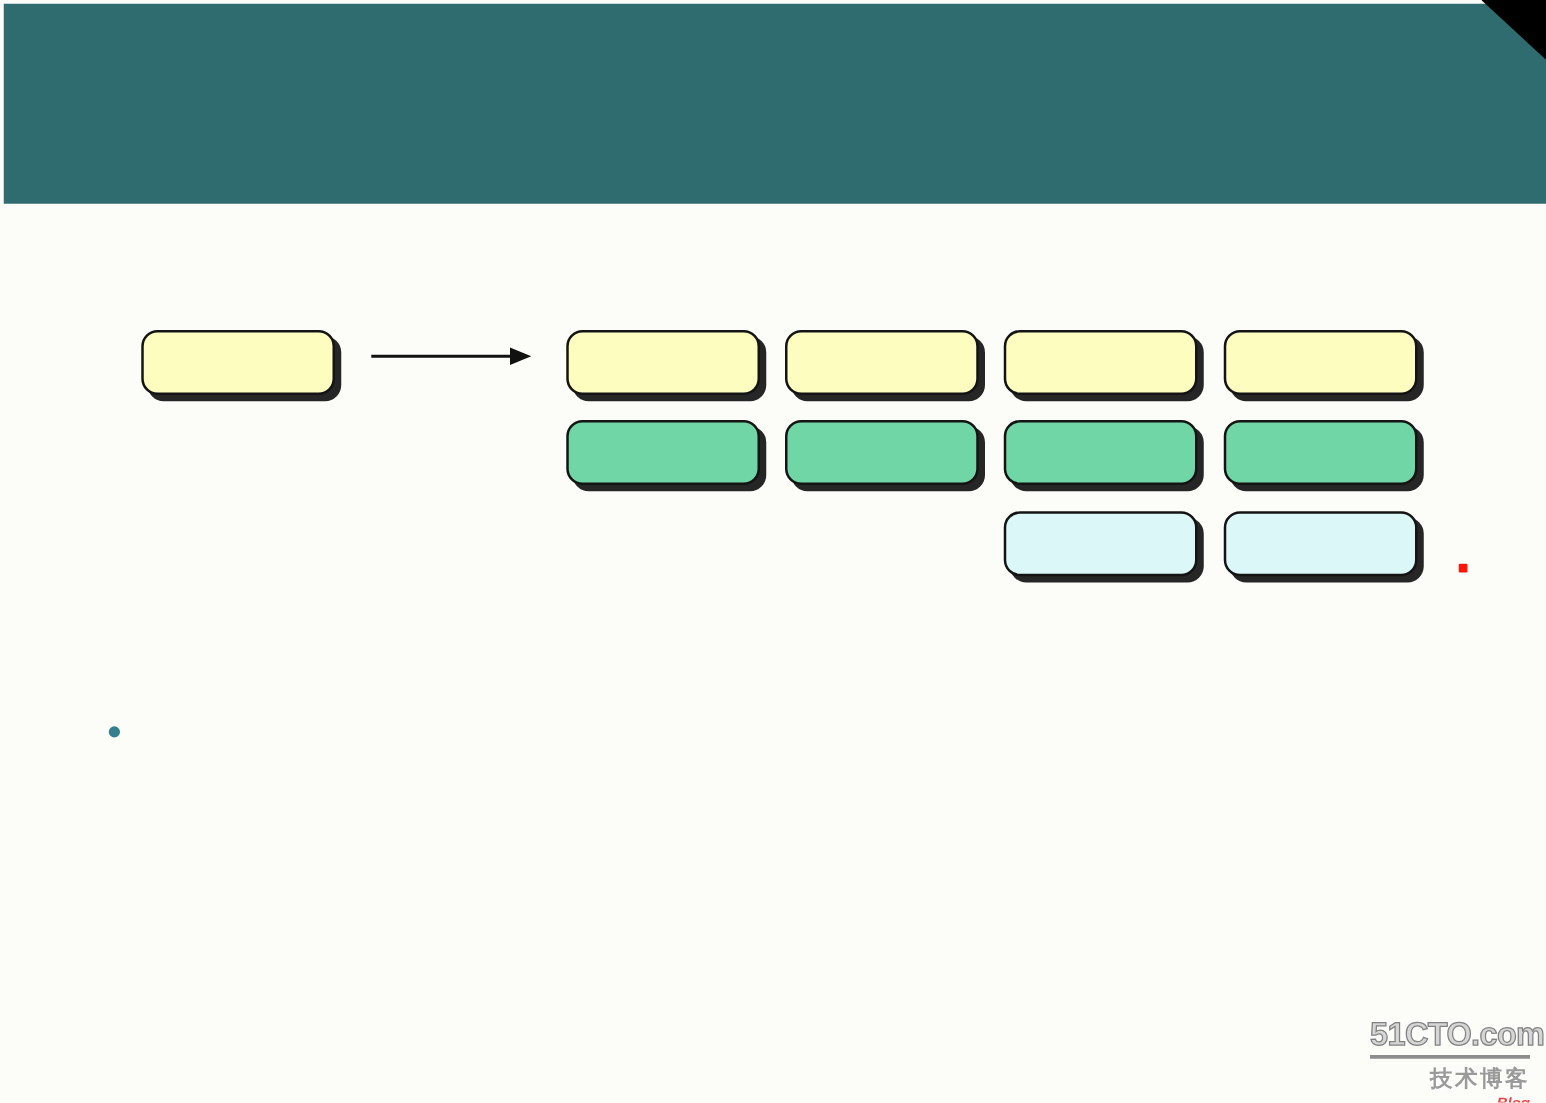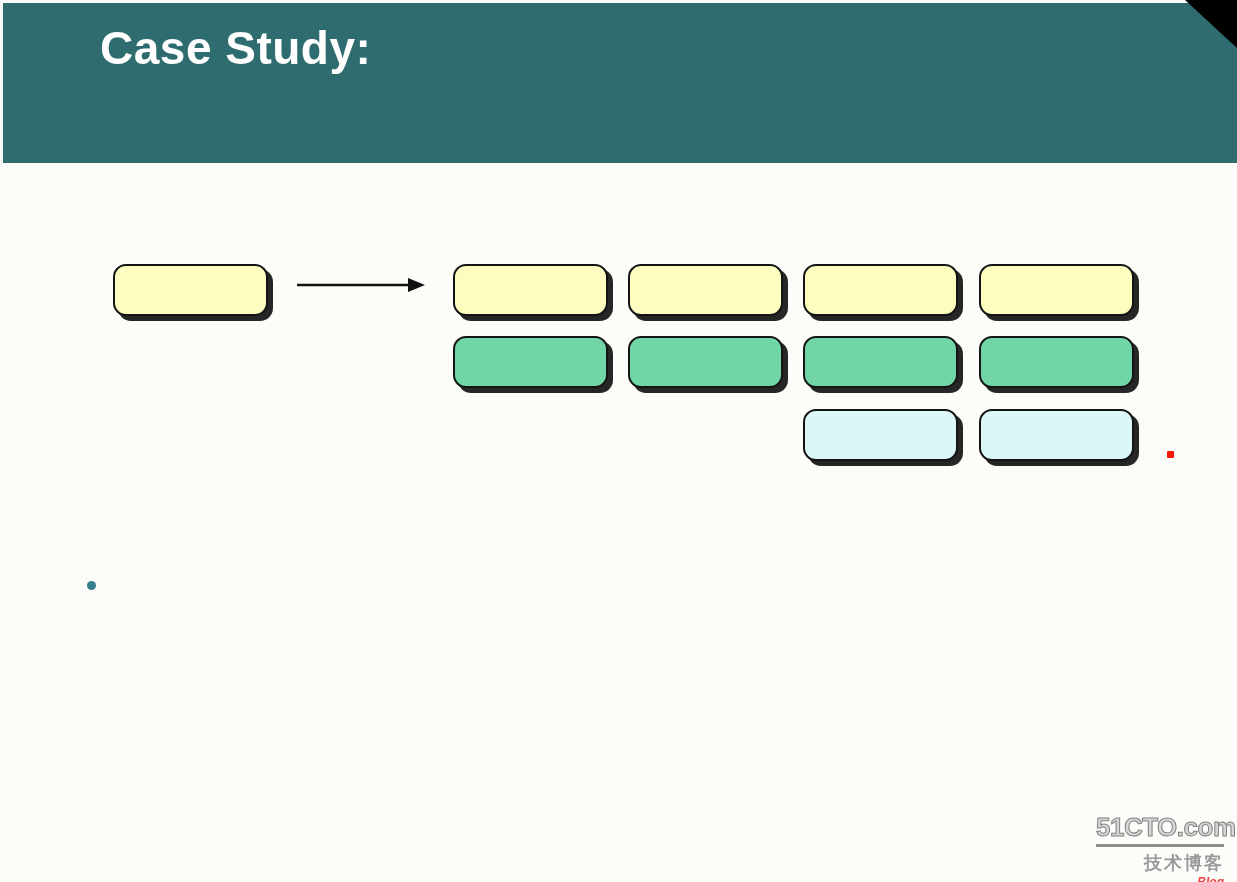--- a/index.html
+++ b/index.html
@@ -141,21 +141,20 @@
     font-style: italic;
   }
 </style>
 </head>
 <body>
 
 <div class="slide">
 
   <div class="header">
     <div class="title">
-      <div>Case Study:</div>
     </div>
   </div>
 
   <div class="corner"></div>
 
   <div class="diagram">
     <div class="packet source"></div>
 
     <svg class="arrow" width="130" height="20" viewBox="0 0 130 20">
       <line x1="1" y1="10" x2="114" y2="10" stroke="#111111" stroke-width="2.5"></line>

